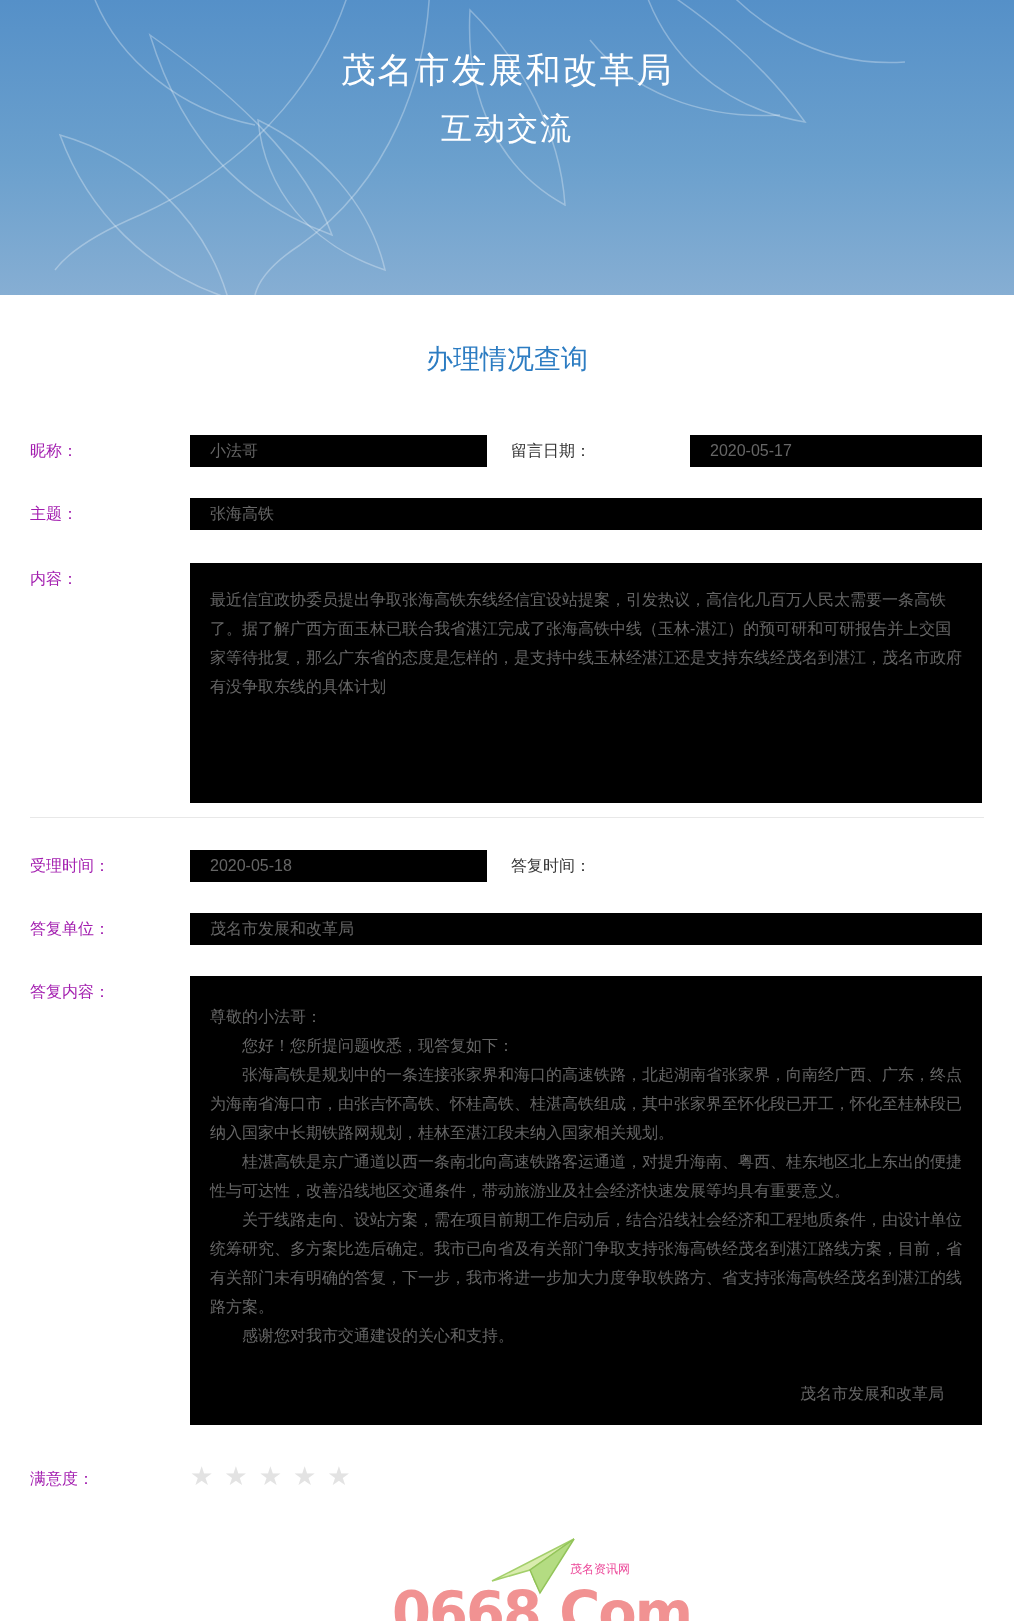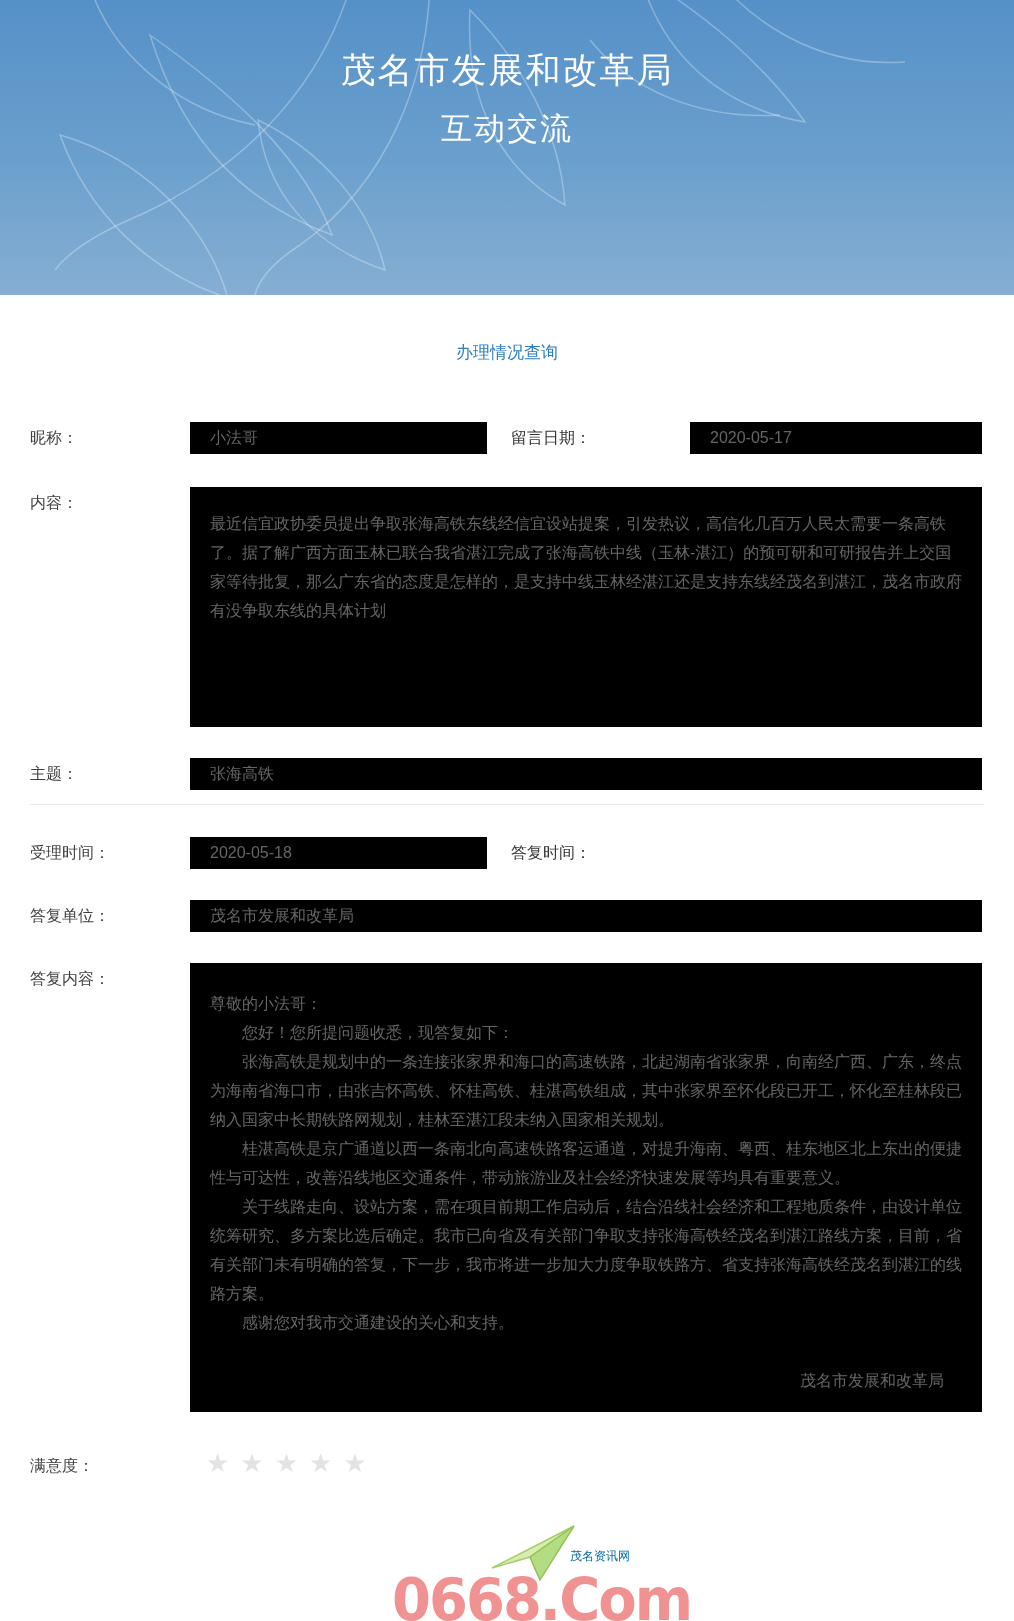--- a/index.html
+++ b/index.html
@@ -27,35 +27,35 @@
     color: #ffffff;
   }
   .hero-title-1 { font-size: 35px; font-weight: normal; letter-spacing: 2px; line-height: 44px; }
   .hero-title-2 { font-size: 31px; font-weight: normal; letter-spacing: 2px; line-height: 42px; margin-top: 16px; }
 
   
   .page-title {
     margin-top: 46px;
     text-align: center;
     color: #2c7cc2;
-    font-size: 17px;
+    font-size: 27px;
     font-weight: normal;
   }
   .form-area { margin-top: 58px; }
   .row {
     display: flex;
     align-items: flex-start;
     margin: 0 32px 0 30px;
   }
   .row.gap-sm { margin-top: 31px; }
   .row.gap-md { margin-top: 33px; }
   .f-label {
     flex: 0 0 160px;
     font-size: 16px;
-    color: #404040;
+    color: #a21caf;
     padding-top: 6px;
     line-height: 20px;
   }
   .f-label-2 {
     flex: 0 0 203px;
     padding-left: 24px;
     font-size: 16px;
     color: #333333;
     padding-top: 6px;
     line-height: 20px;
@@ -105,21 +105,21 @@
   }
   .result-divider {
     border: none;
     border-top: 1px solid #e8e8e8;
     margin: 14px 30px 0 30px;
     height: 0;
   }
   .result-rows { margin-top: 32px; }
 
   
-  .stars-row { margin-top: 38px; align-items: flex-start; gap: 16px; }
+  .stars-row { margin-top: 38px; align-items: flex-start; }
   .stars { display: flex; gap: 11px; }
   .star {
     font-size: 26px;
     line-height: 26px;
     color: #e3e3e3;
     cursor: pointer;
     user-select: none;
   }
 
   
@@ -140,21 +140,21 @@
     letter-spacing: -2px;
     transform: scaleY(1.05);
     font-family: "DejaVu Sans", sans-serif;
   }
   .logo-plane { position: absolute; left: 98px; top: 2px; }
   .logo-tagline {
     position: absolute;
     left: 178px;
     top: 26px;
     font-size: 12px;
-    color: #0369a1;
+    color: #ec4899;
     white-space: nowrap;
   }
 </style>
 </head>
 <body>
 
 <div class="hero">
   <svg class="flower" width="1014" height="295" viewBox="0 0 1014 295" fill="none" stroke="rgba(255,255,255,0.30)" stroke-width="1.5">
     <path d="M 355,-30 C 330,70 260,160 140,215 C 100,232 70,250 55,270"></path>
     <path d="M 150,35 C 235,95 305,160 332,235 C 250,205 185,148 150,35 Z"></path>
@@ -183,31 +183,31 @@
       <div class="f-label">昵称：</div>
       <div class="field w1">
         <span>小法哥</span>
       </div>
       <div class="f-label-2">留言日期：</div>
       <div class="field w2">
         <span>2020-05-17</span>
       </div>
     </div>
 
+    <div class="row gap-sm">
+      <div class="f-label">主题：</div>
+      <div class="field full">
+        <span>张海高铁</span>
+      </div>
+    </div>
+
     <div class="row gap-md">
       <div class="f-label">内容：</div>
       <div class="field area content-box">
         <div class="area-text">最近信宜政协委员提出争取张海高铁东线经信宜设站提案，引发热议，高信化几百万人民太需要一条高铁了。据了解广西方面玉林已联合我省湛江完成了张海高铁中线（玉林-湛江）的预可研和可研报告并上交国家等待批复，那么广东省的态度是怎样的，是支持中线玉林经湛江还是支持东线经茂名到湛江，茂名市政府有没争取东线的具体计划</div>
-      </div>
-    </div>
-
-    <div class="row gap-sm">
-      <div class="f-label">主题：</div>
-      <div class="field full">
-        <span>张海高铁</span>
       </div>
     </div>
   </div>
 
   <hr class="result-divider">
 
   <div class="result-rows">
 
     <div class="row">
       <div class="f-label">受理时间：</div>

